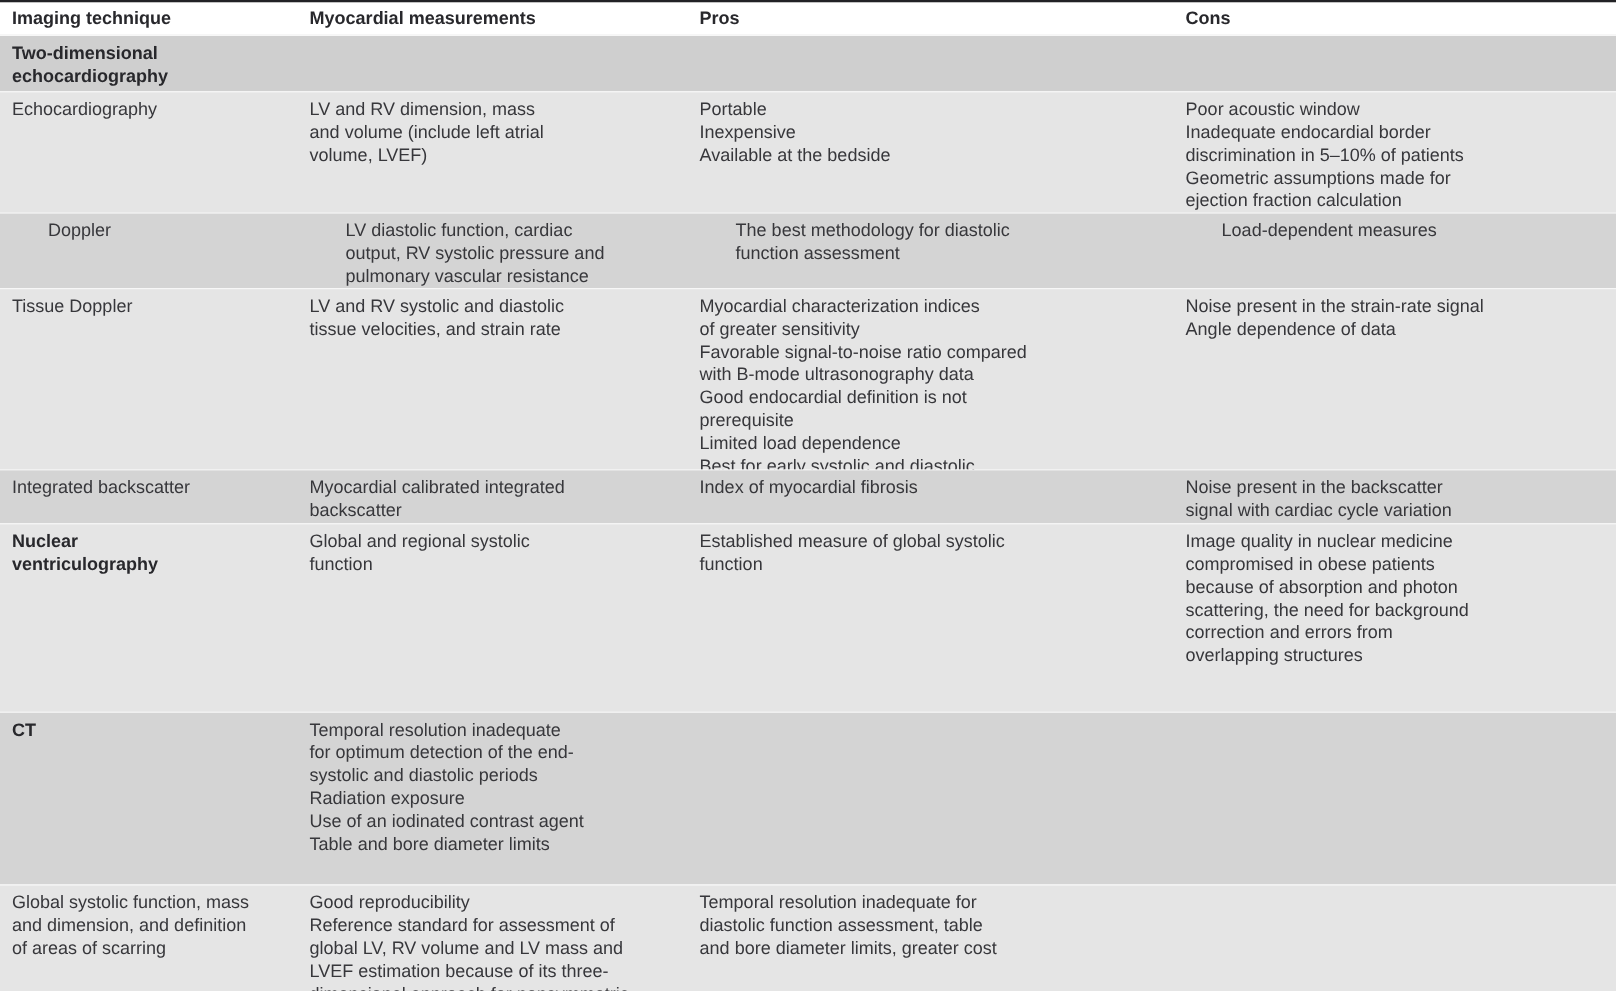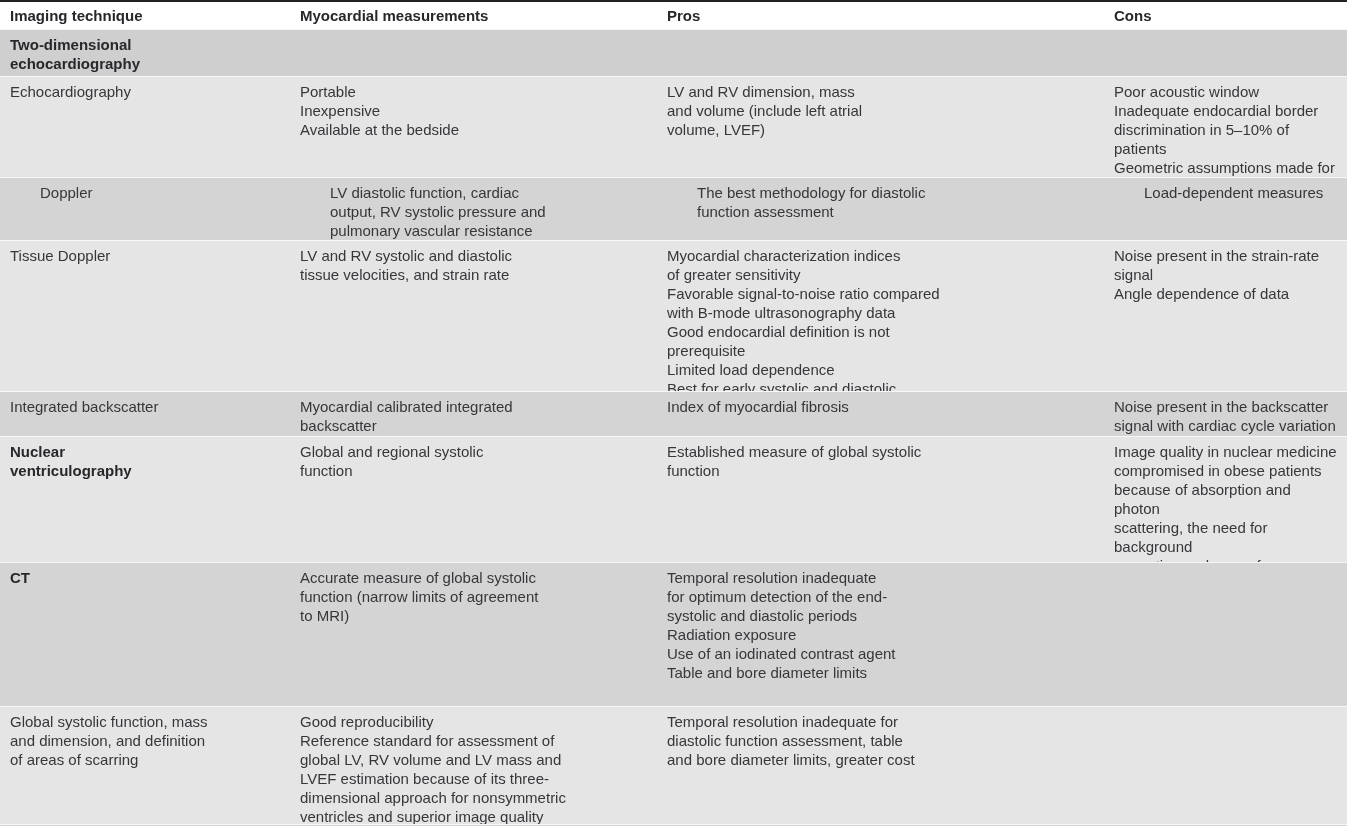--- a/index.html
+++ b/index.html
@@ -14,39 +14,38 @@
     color: #37373b;
     border-top: 2px solid #222225;
     box-sizing: border-box;
     background: #ffffff;
   }
   .row {
     display: grid;
     grid-template-columns: 248px 325px 405px 1fr;
     box-sizing: border-box;
     border-top: 1px solid #f7f7f7;
-    gap: 42px;
   }
   .row.header { border-top: none; background: #ffffff; height: 27px; }
   .row.header .cell { font-weight: bold; color: #28282c; padding-top: 4px; }
   .cell {
     padding: 5px 8px 0 10px;
     white-space: pre-line;
     overflow: hidden;
     box-sizing: border-box;
   }
   .bold { font-weight: bold; color: #28282c; }
   .shade-dark  { background: #d4d4d4; }
   .shade-light { background: #e5e5e5; }
   .row.section { background: #cfcfcf; height: 47px; }
   .r-echo   { height: 101px; }
   .r-dopp   { height: 63px; padding-left: 30px; }
   .r-tiss   { height: 151px; }
   .r-back   { height: 45px; }
-  .r-nucl   { height: 126px; }
+  .r-nucl   { height: 157px; }
   .r-ct     { height: 144px; }
   .r-mri    { height: 118px; }
   .bottom-strip {
     height: 5px;
     background: #d4d4d4;
     border-top: 1px solid #f7f7f7;
     box-sizing: border-box;
   }
 </style>
 </head>
@@ -64,26 +63,26 @@
   <div class="row section">
     <div class="cell bold">Two-dimensional
 echocardiography</div>
     <div class="cell"></div>
     <div class="cell"></div>
     <div class="cell"></div>
   </div>
 
   <div class="row shade-light r-echo">
     <div class="cell">Echocardiography</div>
+    <div class="cell">LV and RV dimension, mass
+and volume (include left atrial
+volume, LVEF)</div>
     <div class="cell">Portable
 Inexpensive
 Available at the bedside</div>
-    <div class="cell">LV and RV dimension, mass
-and volume (include left atrial
-volume, LVEF)</div>
     <div class="cell">Poor acoustic window
 Inadequate endocardial border
 discrimination in 5–10% of patients
 Geometric assumptions made for
 ejection fraction calculation</div>
   </div>
 
   <div class="row shade-dark r-dopp">
     <div class="cell">Doppler</div>
     <div class="cell">LV diastolic function, cardiac
@@ -130,23 +129,20 @@
     <div class="cell">Image quality in nuclear medicine
 compromised in obese patients
 because of absorption and photon
 scattering, the need for background
 correction and errors from
 overlapping structures</div>
   </div>
 
   <div class="row shade-dark r-ct">
     <div class="cell bold">CT</div>
-    <div class="cell">Accurate measure of global systolic
-function (narrow limits of agreement
-to MRI)</div>
     <div class="cell">Temporal resolution inadequate
 for optimum detection of the end-
 systolic and diastolic periods
 Radiation exposure
 Use of an iodinated contrast agent
 Table and bore diameter limits</div>
   </div>
 
   <div class="row shade-light r-mri">
     <div class="cell">Global systolic function, mass

